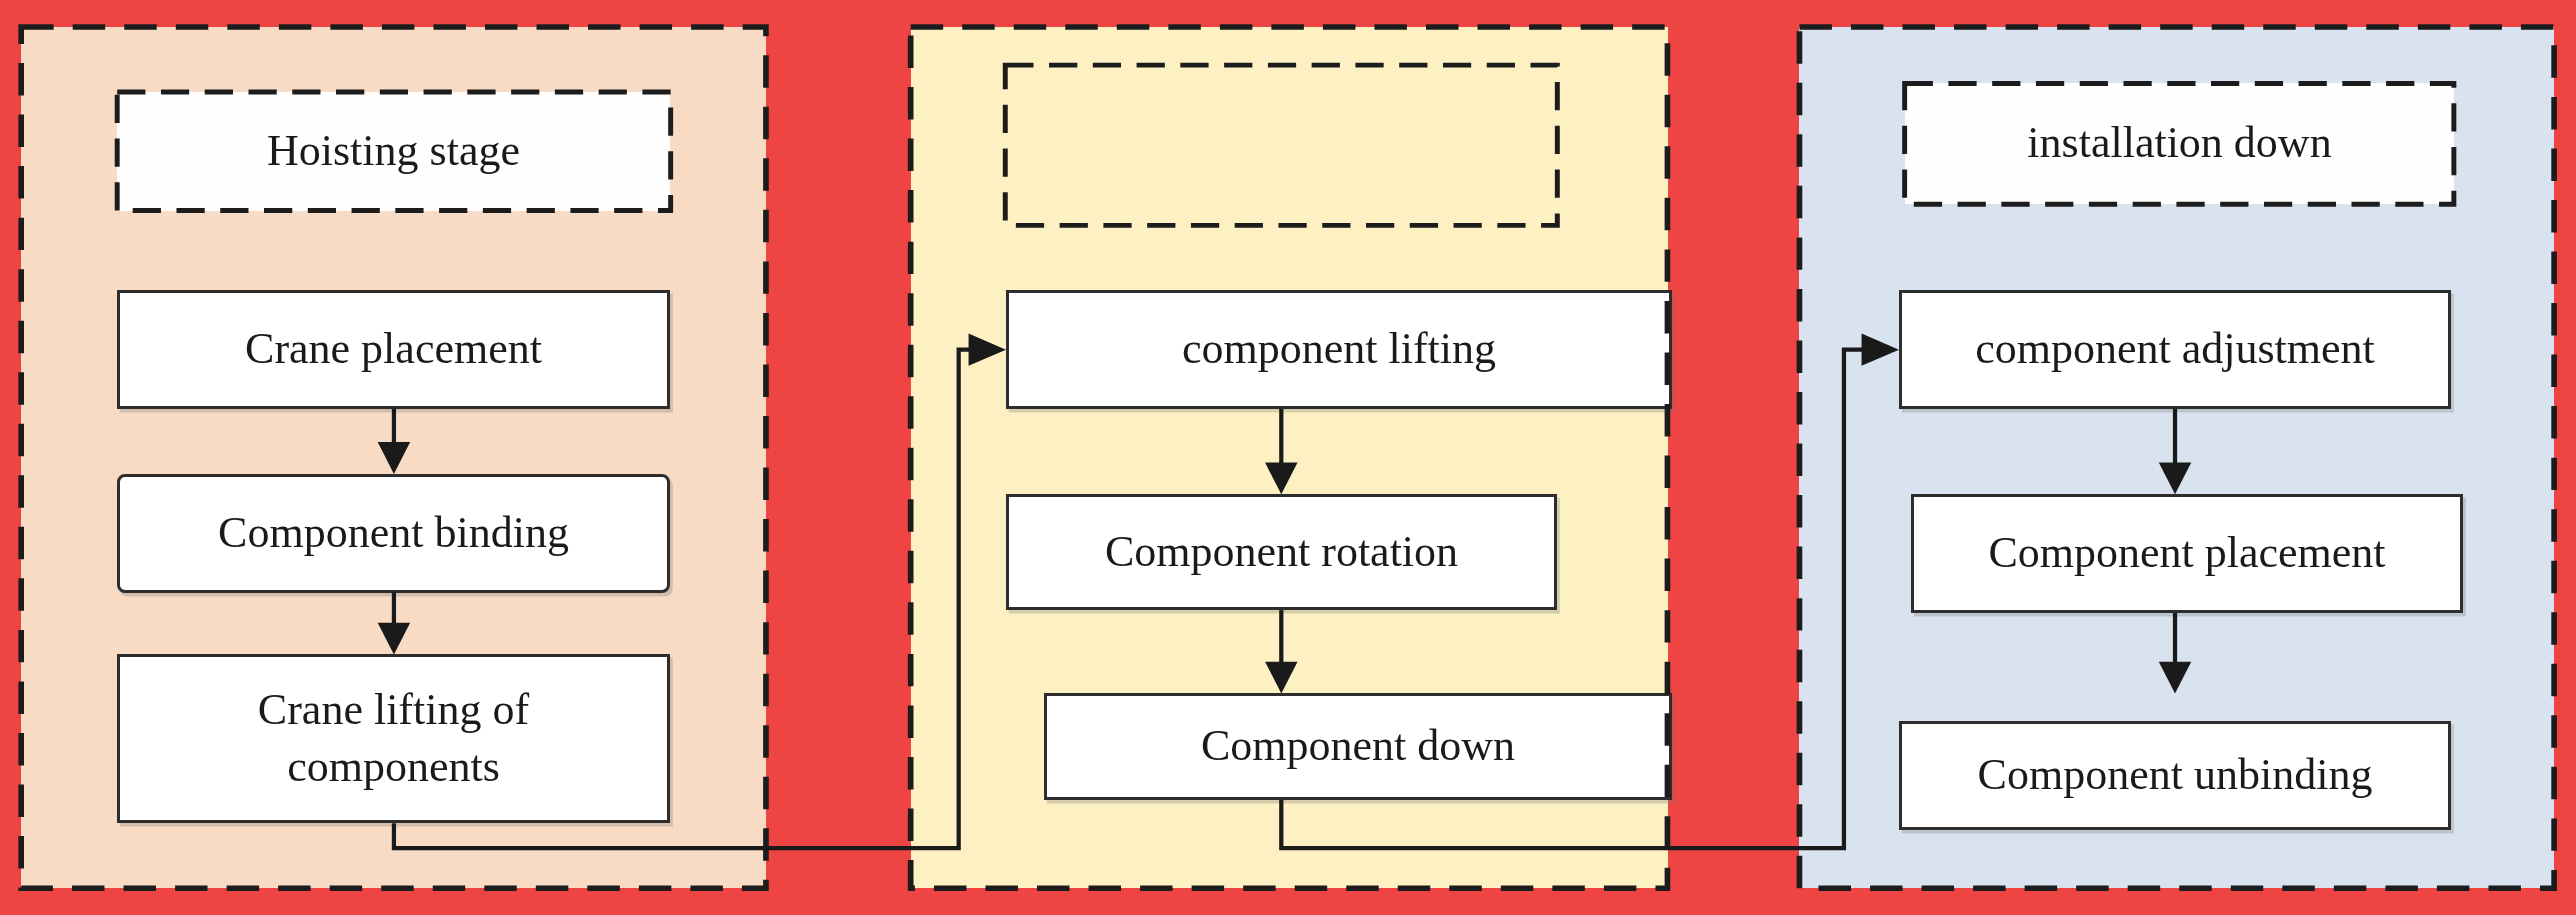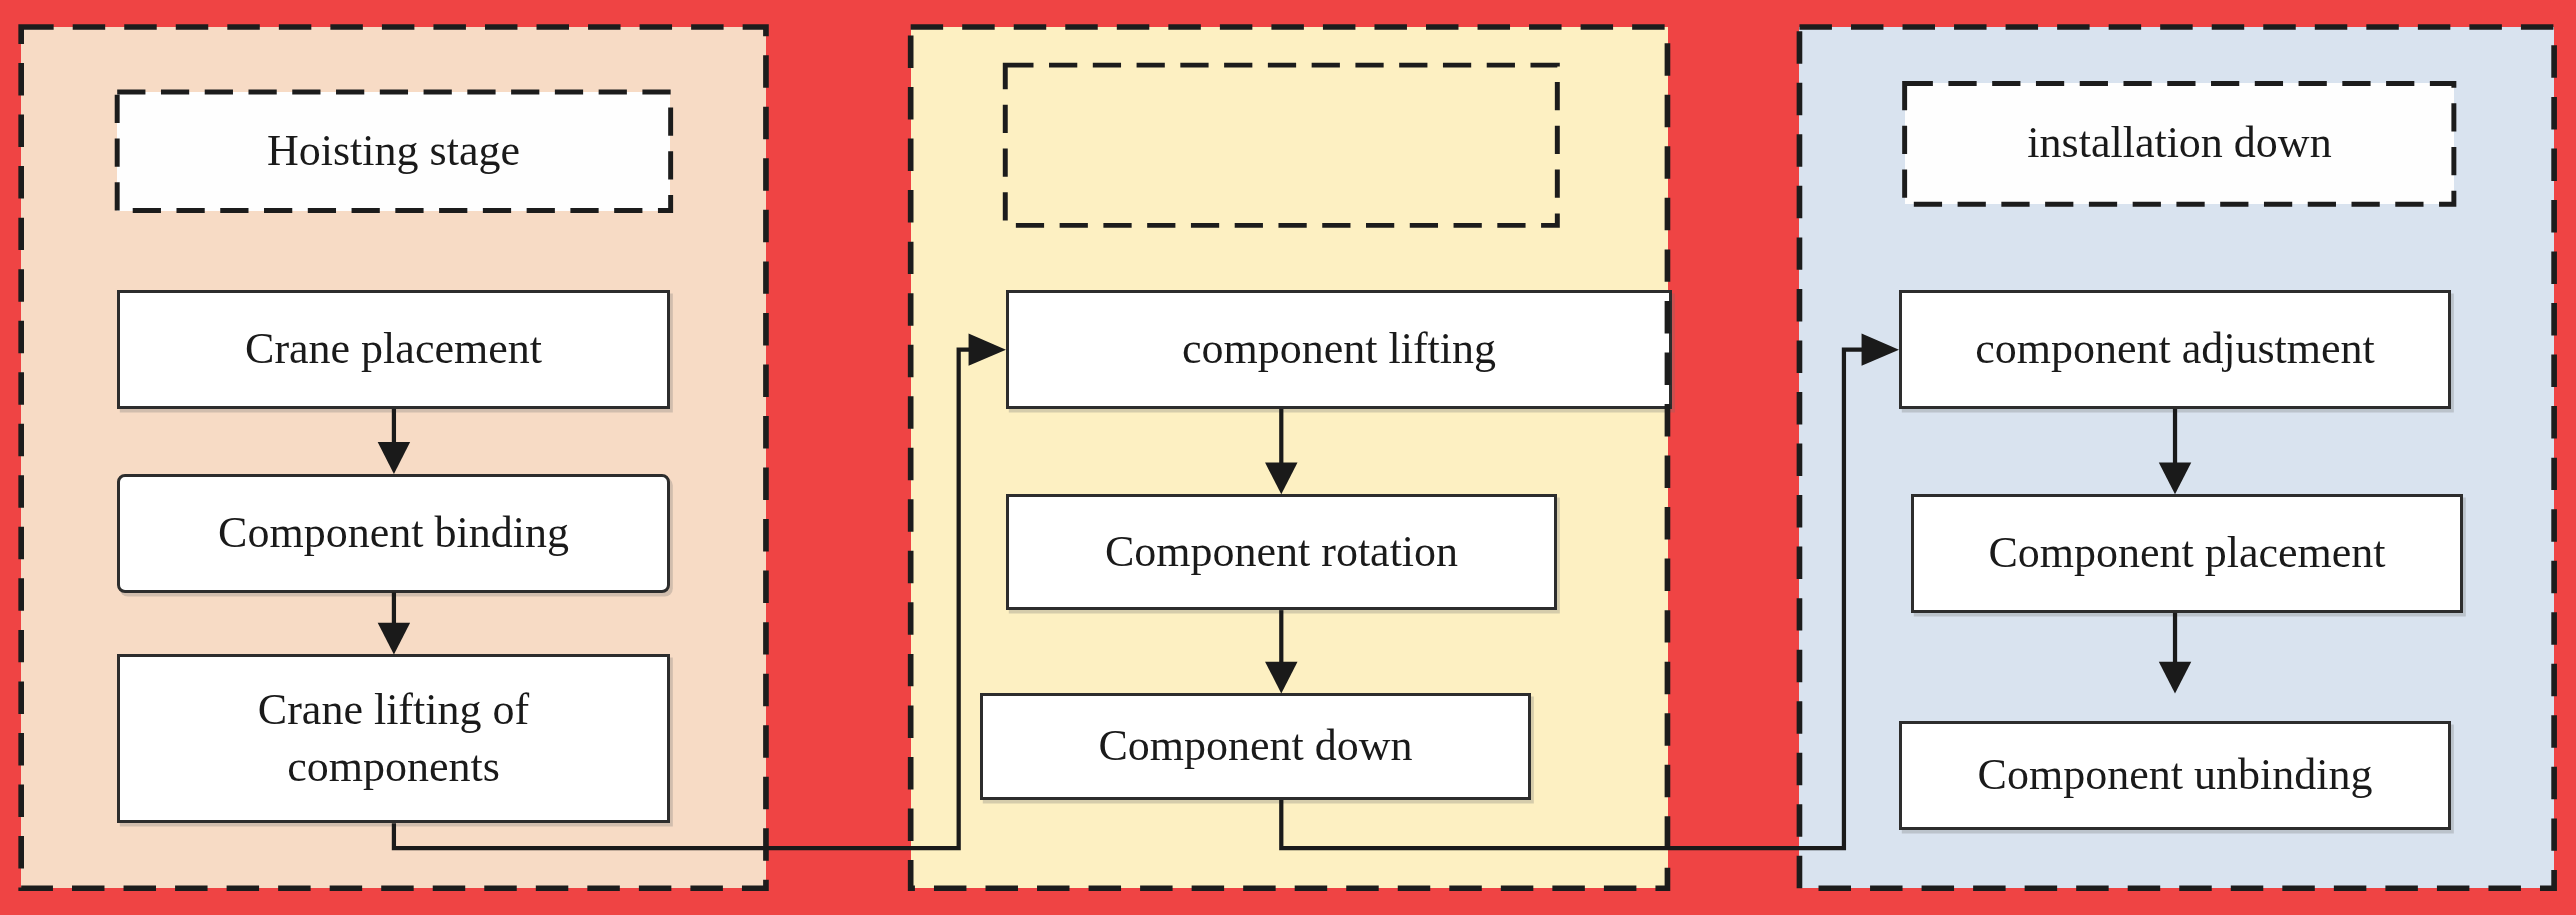--- a/index.html
+++ b/index.html
@@ -21,21 +21,21 @@
   
   #t0{left:117px;top:92px;width:553px;height:119px;}
   #t1{left:1005px;top:65px;width:552px;height:160px;}
   #t2{left:1905px;top:83px;width:549px;height:121px;}
   
   #l1{left:117px;top:290px;width:553px;height:119px;}
   #l2{left:117px;top:474px;width:553px;height:119px;border-radius:8px;}
   #l3{left:117px;top:654px;width:553px;height:169px;}
   #m1{left:1006px;top:290px;width:666px;height:119px;}
   #m2{left:1006px;top:494px;width:551px;height:116px;}
-  #m3{left:980px;top:693px;width:551px;height:107px;}
+  #m3{left:1044px;top:693px;width:628px;height:107px;}
   #r1{left:1899px;top:290px;width:552px;height:119px;}
   #r2{left:1899px;top:494px;width:552px;height:119px;margin-left:12px;}
   #r3{left:1899px;top:693px;width:552px;height:109px;margin-top:28px;}
   .overlay{position:absolute;left:0;top:0;width:2576px;height:916px;pointer-events:none;}
 </style>
 </head>
 <body>
 
 <div class="canvas">
 

